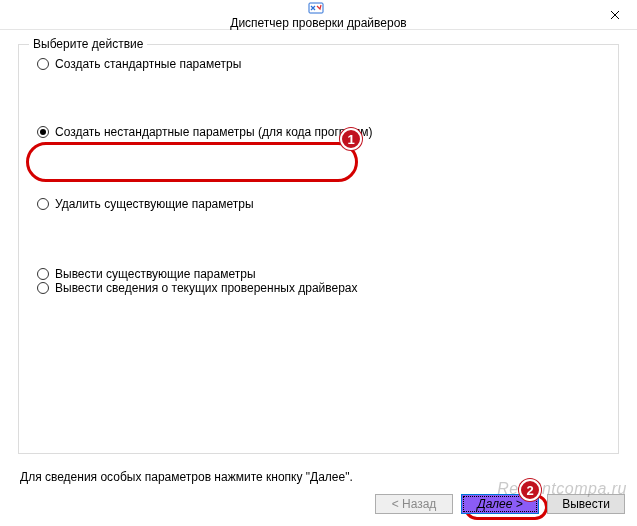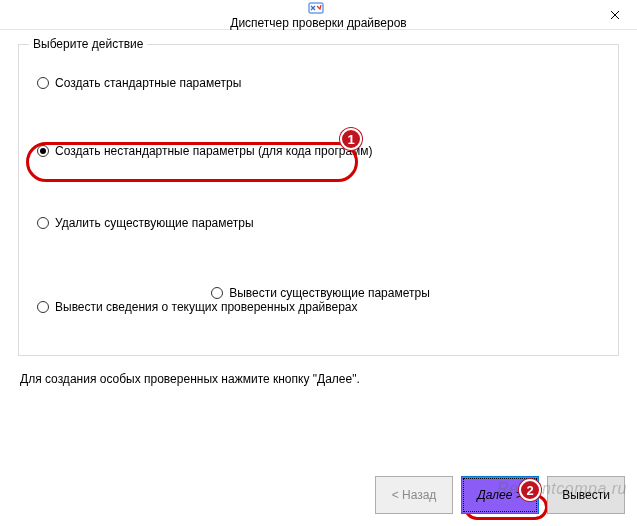--- a/index.html
+++ b/index.html
@@ -38,22 +38,22 @@
     display: flex; align-items: center; justify-content: center;
     font-size: 14px;
     cursor: pointer;
   }
   .client {
     padding: 14px 18px 0 18px;
   }
   .groupbox {
     border: 1px solid #dcdcdc;
     position: relative;
-    padding: 27px 14px 24px 14px;
-    height: 312px;
+    padding: 8px 14px 24px 14px;
+    height: 410px;
   }
   .groupbox .legend {
     position: absolute;
     top: -8px; left: 10px;
     background: #fff;
     padding: 0 4px;
     font-size: 12px;
   }
   .radio-row {
     display: flex;
@@ -73,21 +73,21 @@
   .radio-row.selected .dot::after {
     content: "";
     width: 6px; height: 6px;
     background: #000;
     border-radius: 50%;
   }
   .radio-row .label { font-size: 12px; }
   .r1 { margin-top: 4px; }
   .r2 { margin-top: 54px; }
   .r3 { margin-top: 58px; }
-  .r4 { margin-top: 56px; justify-content: center; }
+  .r4 { margin-top: 56px; }
   .r5 { }
 
   .highlight-oval {
     position: absolute;
     border: 3px solid #d40000;
     border-radius: 26px;
     pointer-events: none;
   }
   .marker {
     position: absolute;
@@ -113,21 +113,21 @@
 
   .buttons {
     position: absolute;
     right: 12px;
     bottom: 12px;
     display: flex;
     gap: 8px;
   }
   .btn {
     min-width: 78px;
-    height: 38px;
+    height: 20px;
     border: 1px solid #adadad;
     background: #e1e1e1;
     font-size: 12px;
     font-family: inherit;
     text-align: center;
     padding: 0 10px;
     cursor: pointer;
   }
   .btn.disabled {
     color: #8a8a8a;
@@ -197,21 +197,21 @@
       <span class="label">Вывести существующие параметры</span>
     </div>
 
     <div class="radio-row r5">
       <span class="dot"></span>
       <span class="label">Вывести сведения о текущих проверенных драйверах</span>
     </div>
   </div>
 
   <div class="info">
-    <p>Для создания особых проверенных нажмите кнопку "Далее".</p>
+    <p>Для сведения особых параметров нажмите кнопку "Далее".</p>
   </div>
 </div>
 
 <div class="highlight-oval" style="left:26px; top:142px; width:332px; height:40px;"></div>
 <div class="marker" style="left:340px; top:128px;">1</div>
 
 <div class="highlight-oval" style="left:464px; top:494px; width:84px; height:26px; border-radius:14px;"></div>
 <div class="marker" style="left:519px; top:479px;">2</div>
 
 <div class="buttons">

